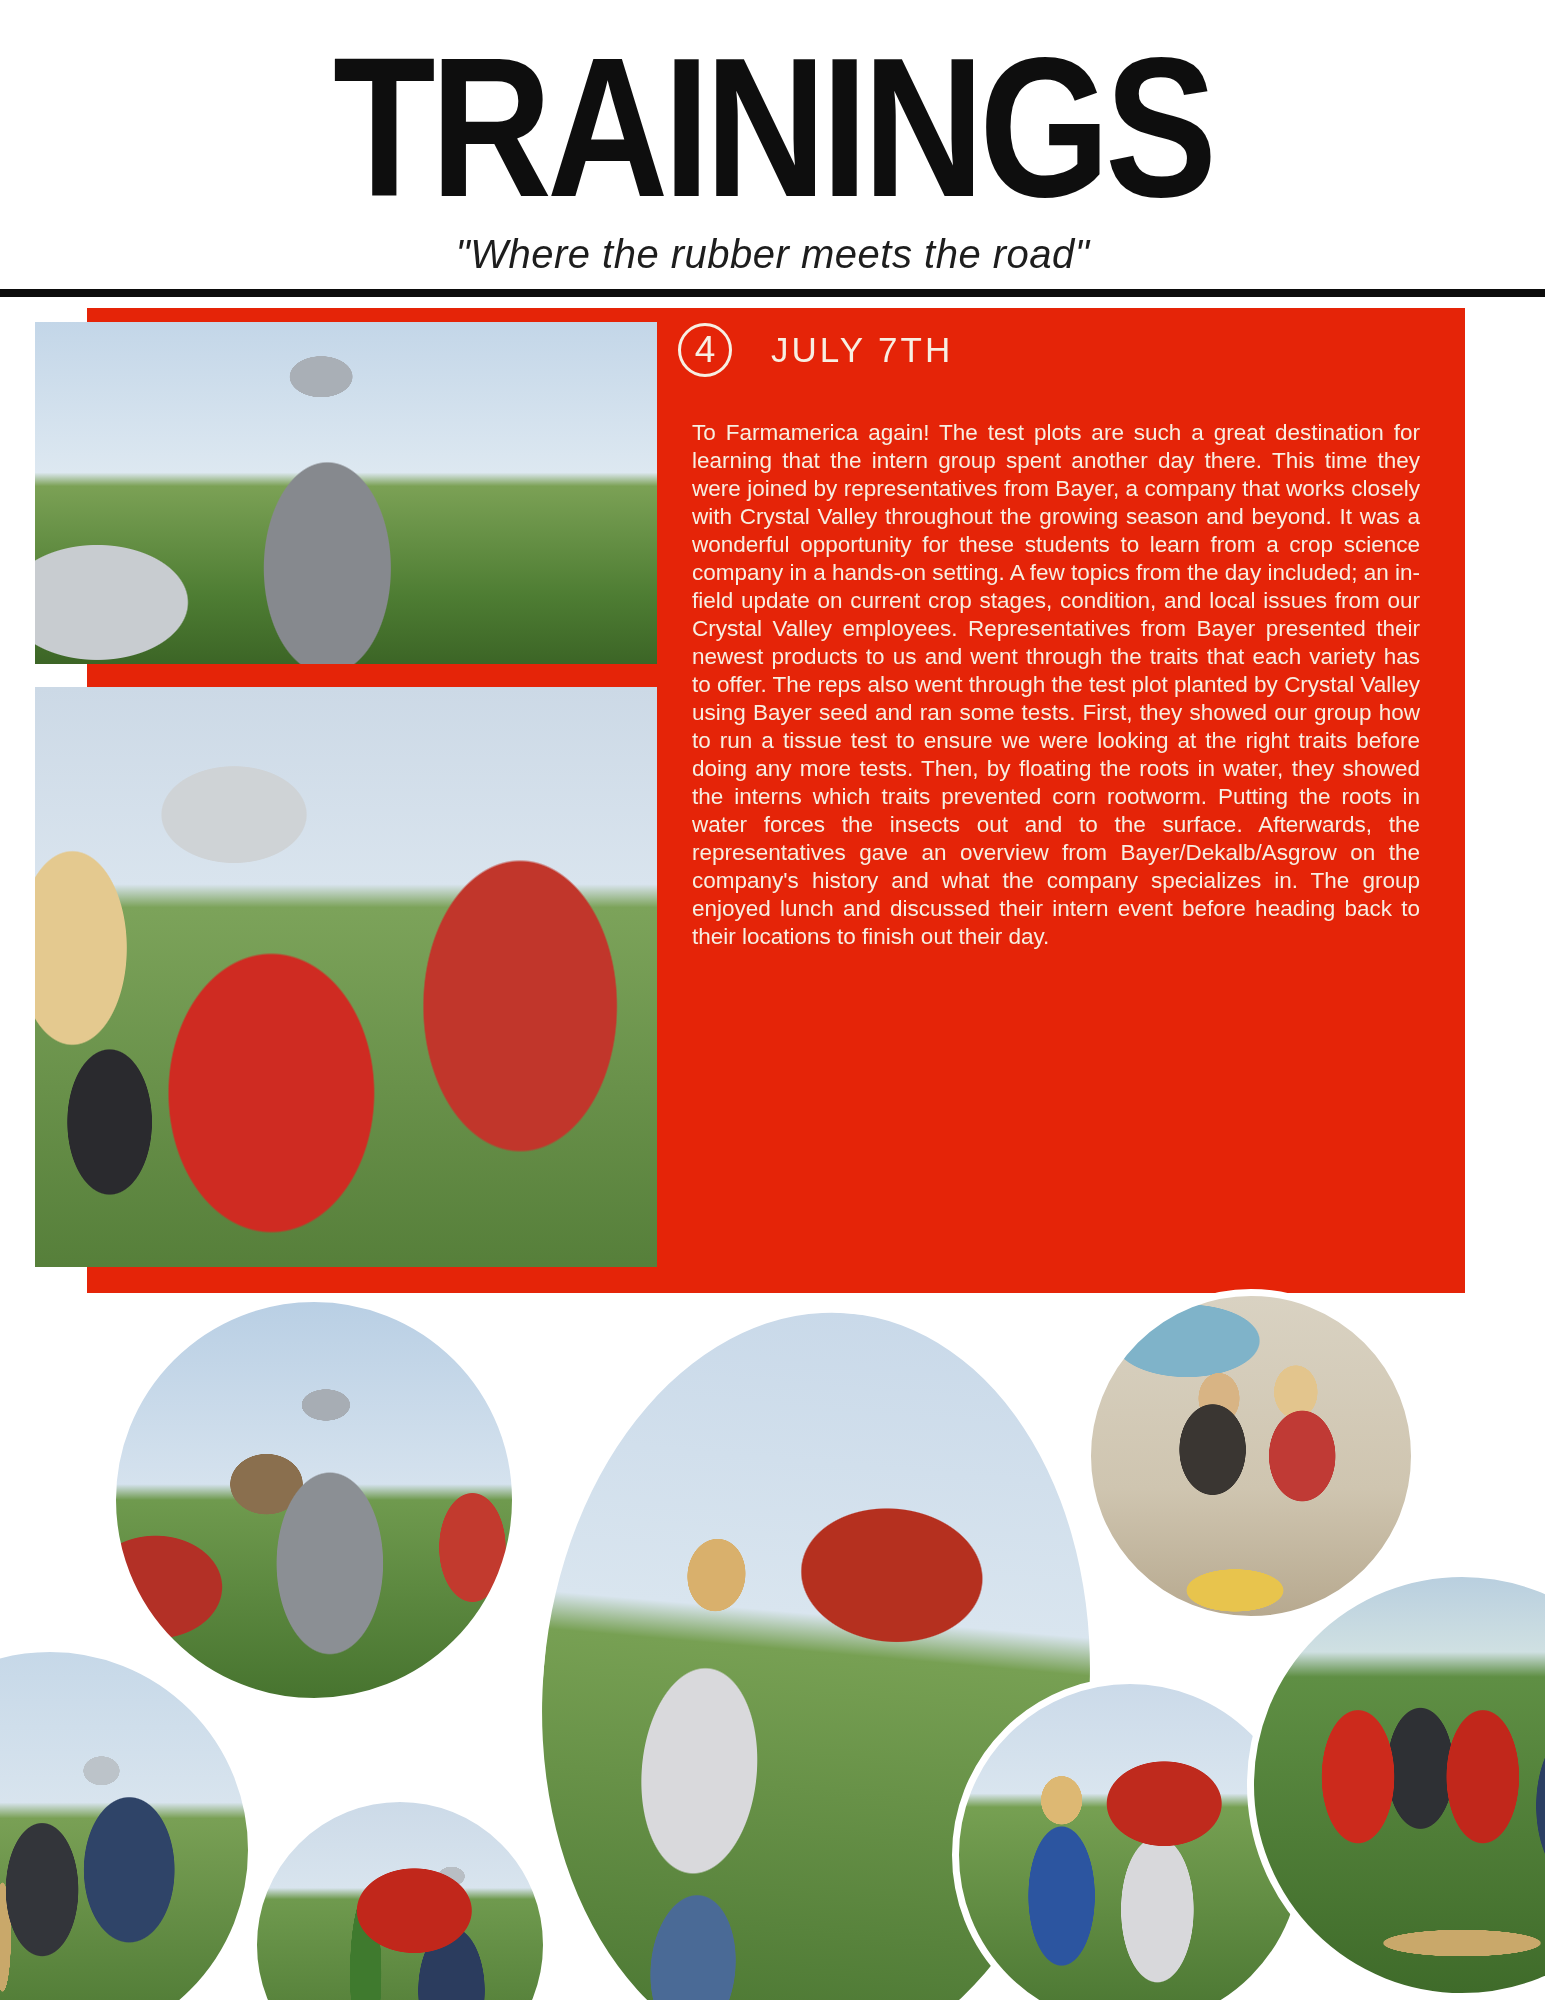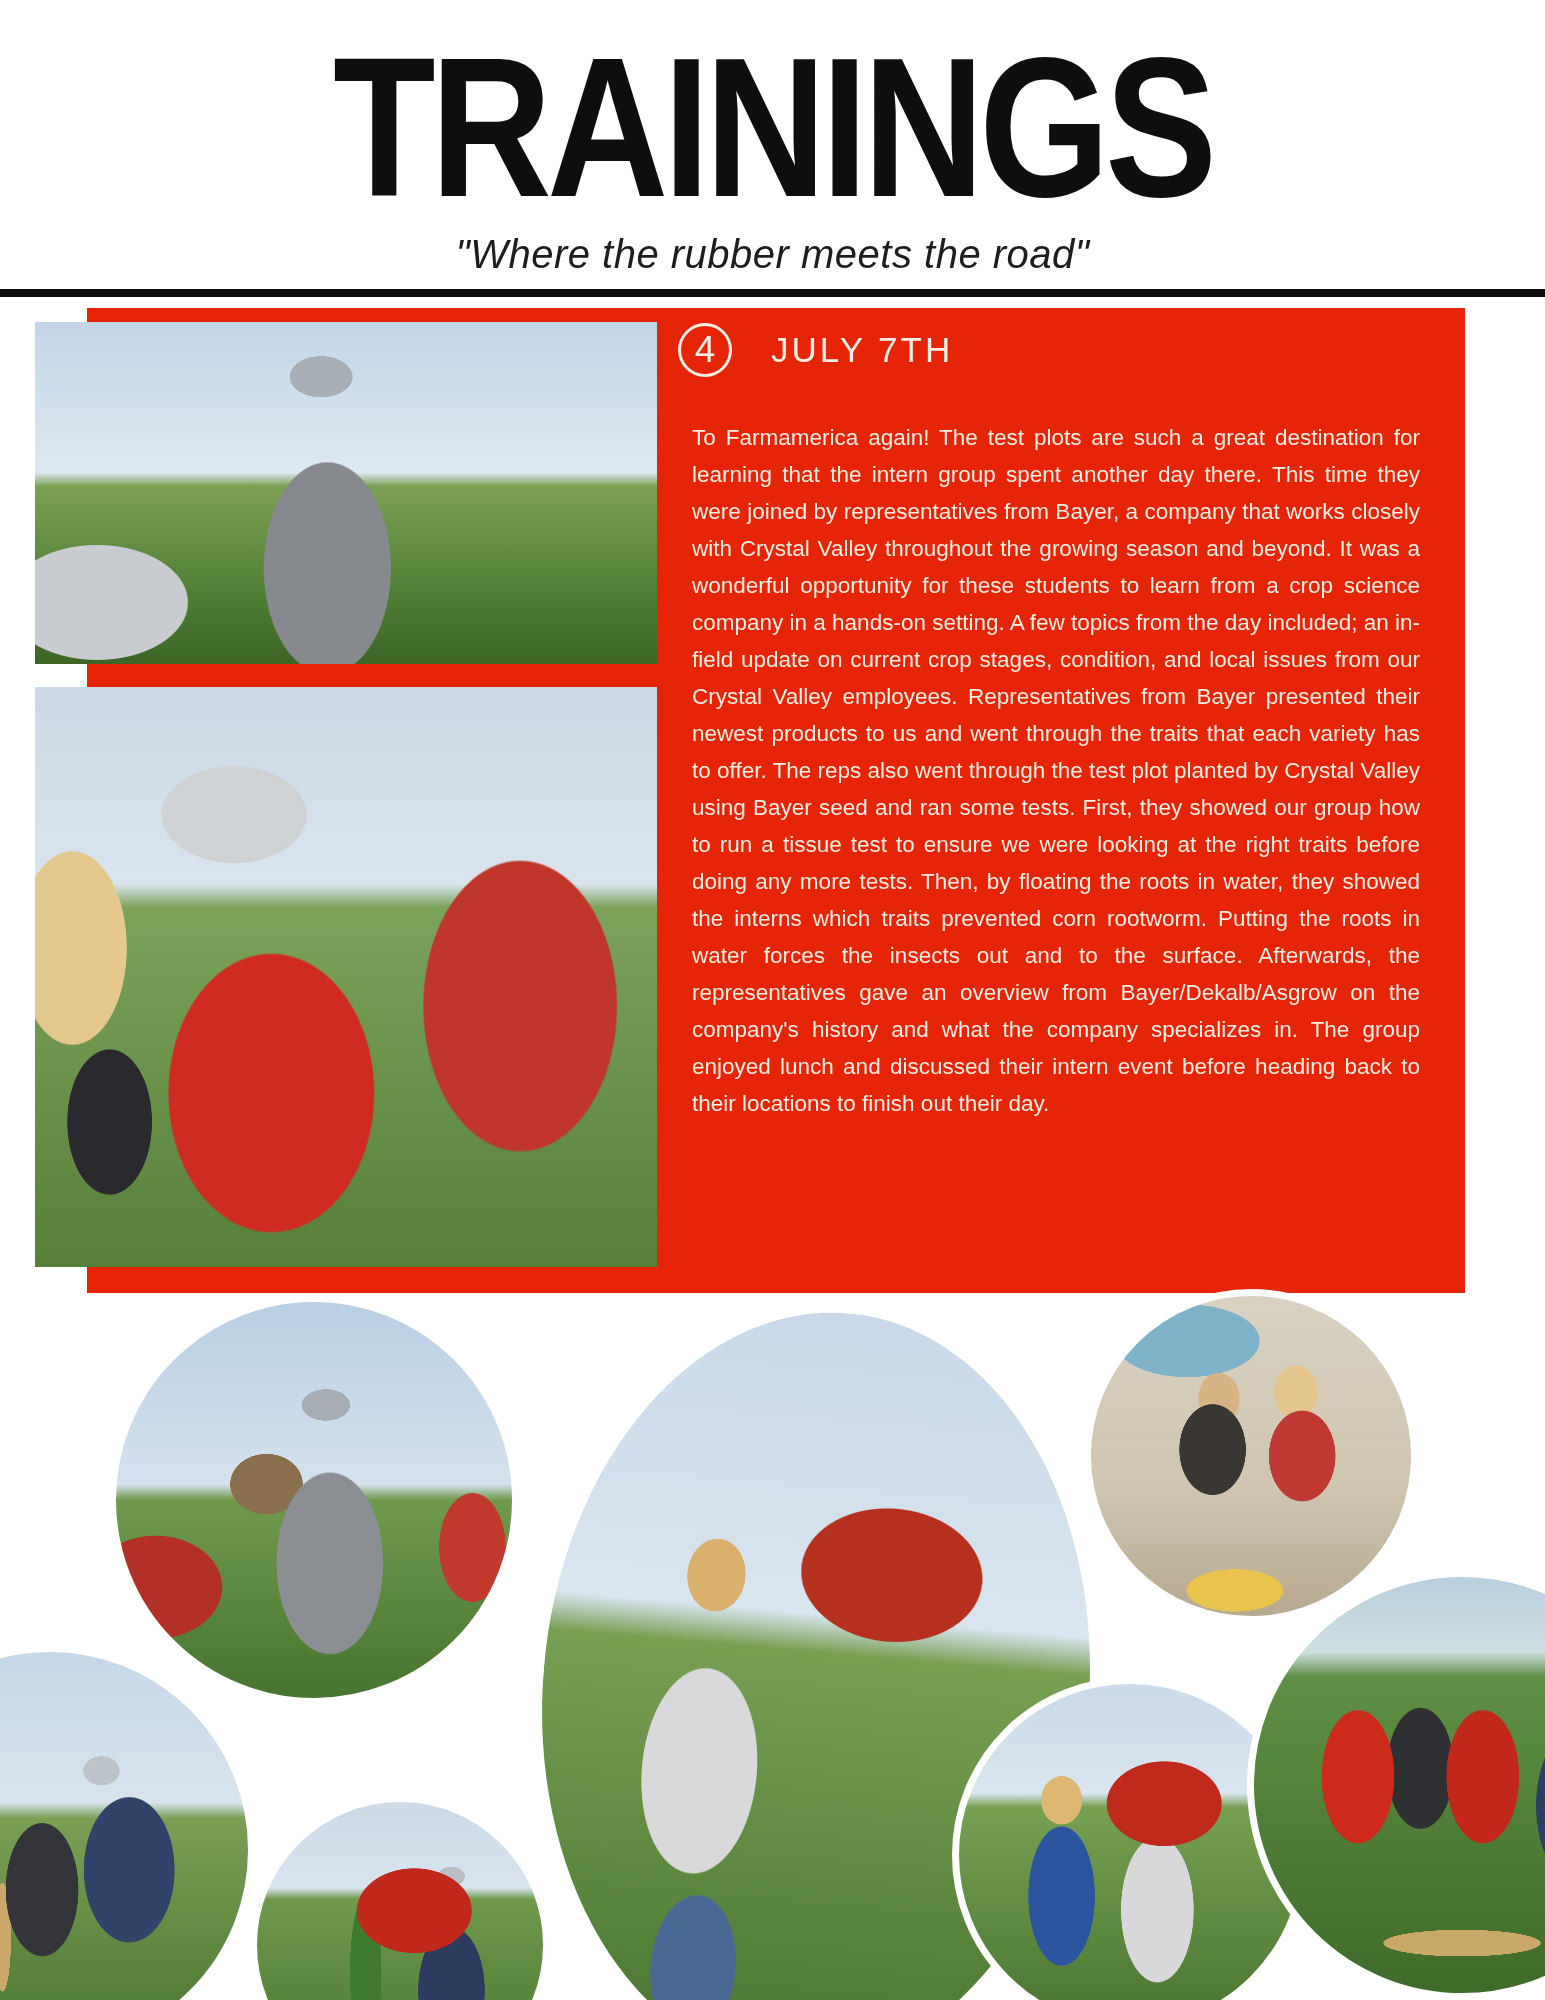--- a/index.html
+++ b/index.html
@@ -16,21 +16,21 @@
   .divider{position:absolute;left:0;top:289px;width:1545px;height:8px;background:#0c0c0c;}
 
   
   .red-block{position:absolute;left:87px;top:308px;width:1378px;height:985px;background:#e52408;}
   .badge{position:absolute;left:591px;top:15px;width:54px;height:54px;border:3px solid #f7efe3;
          border-radius:50%;box-sizing:border-box;color:#f7efe3;font-size:37px;font-weight:500;
          text-align:center;line-height:47px;}
   .date-heading{position:absolute;left:668px;top:22px;color:#f7efe3;font-size:35px;
                 font-weight:500;letter-spacing:3px;margin-left:16px;}
   .body-text{position:absolute;left:605px;top:88px;width:728px;color:#f7efe2;
-             font-size:22.5px;line-height:37px;text-align:justify;text-align-last:left;
+             font-size:22.5px;line-height:28px;text-align:justify;text-align-last:left;
              font-weight:400;}
 
   
   .photo{position:absolute;overflow:hidden;}
   .photo-1{left:35px;top:322px;width:622px;height:342px;
     background:
       radial-gradient(ellipse 52px 34px at 46% 16%, #a9afb6 60%, rgba(0,0,0,0) 61%),
       radial-gradient(ellipse 105px 175px at 47% 72%, #86898e 60%, rgba(0,0,0,0) 61%),
       radial-gradient(ellipse 150px 95px at 10% 82%, #c8ccd0 60%, rgba(0,0,0,0) 61%),
       radial-gradient(ellipse 46px 30px at 13% 88%, #b33026 60%, rgba(0,0,0,0) 61%),

